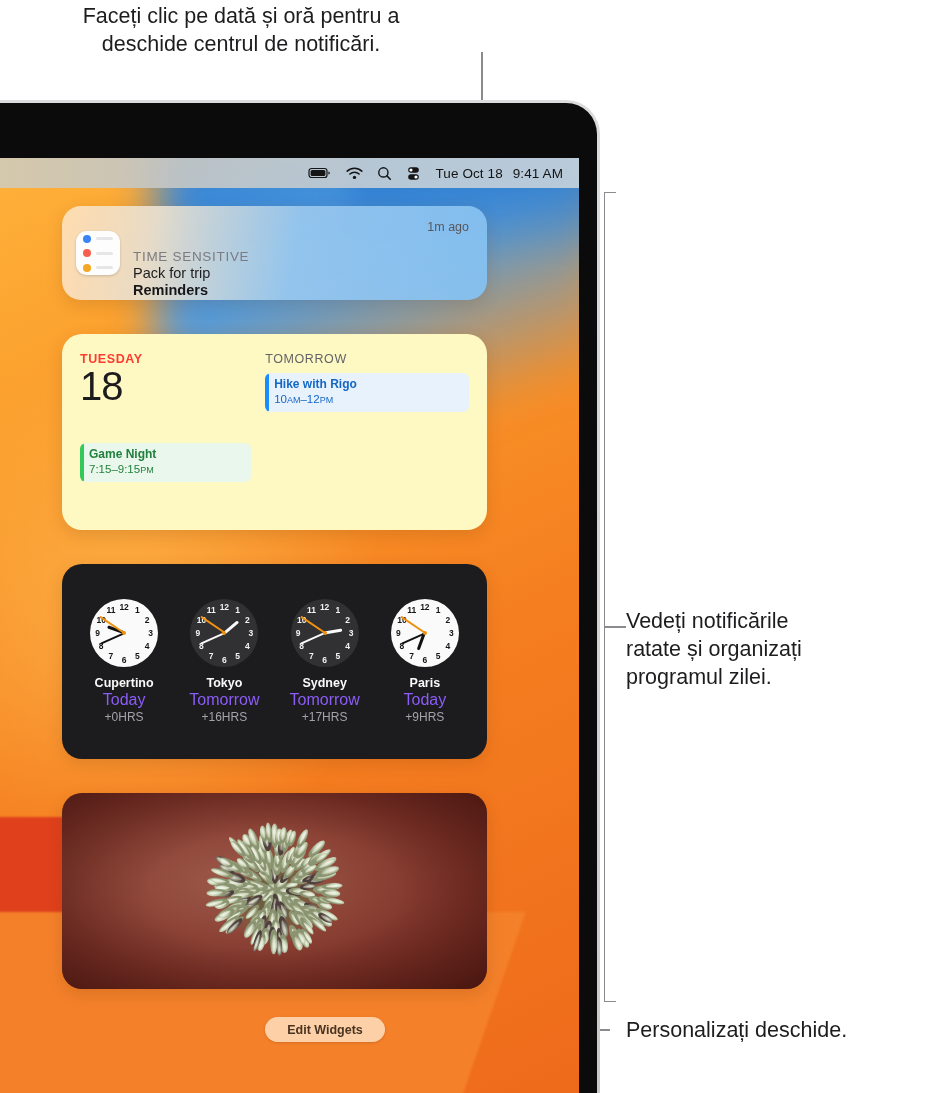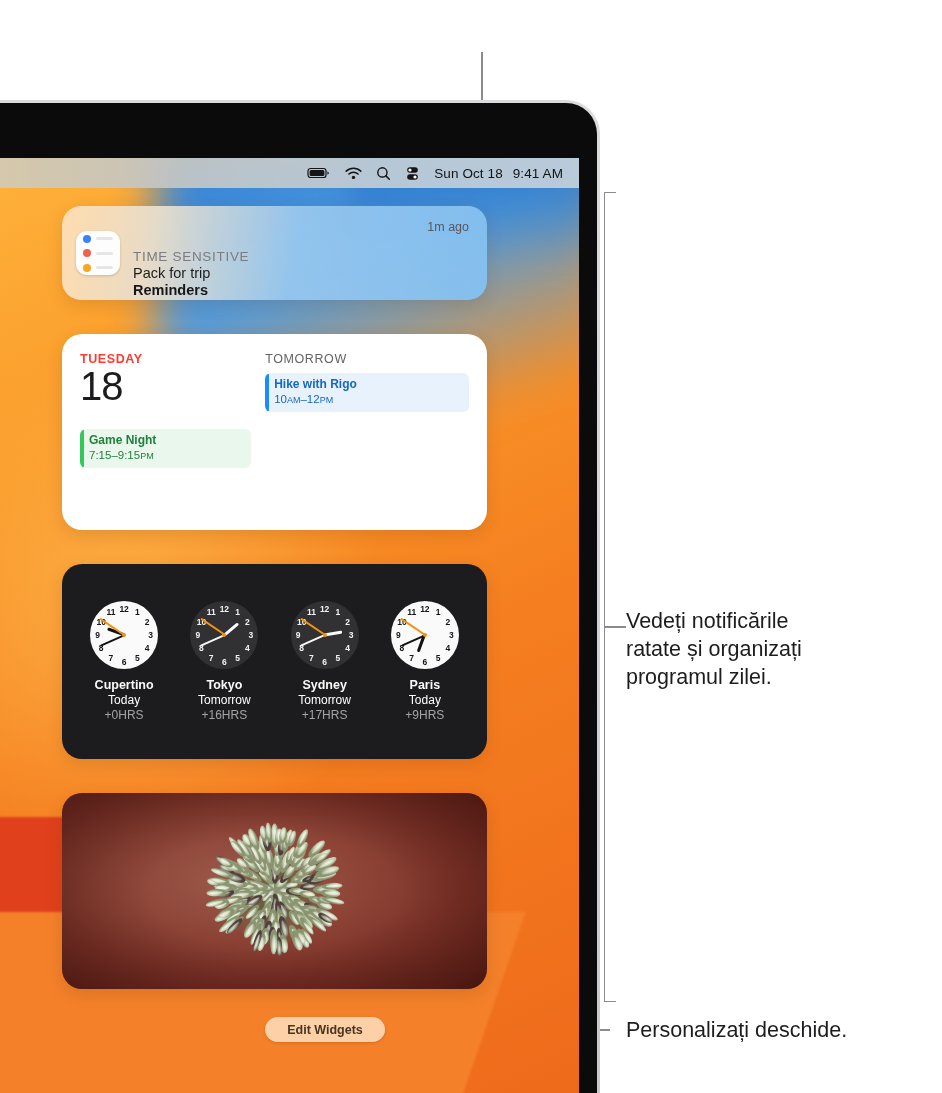--- a/index.html
+++ b/index.html
@@ -111,21 +111,21 @@
   .rem-dot{ width:8px; height:8px; border-radius:50%; flex:0 0 auto; }
   .rem-bar{ height:3px; border-radius:2px; background:#e6e6e8; flex:1; }
   #reminder-text{ flex:1; margin-left:13px; min-width:0;margin-top:40px; }
   #rb-kicker{ font-size:13.5px; letter-spacing:.7px; color:#7b7b80; font-weight:400; }
   #rb-title{ font-size:14.5px; font-weight:700; color:#17171a; margin-top:1px; }
   #rb-body{ font-size:14.5px; color:#1d1d20; margin-top:1px; }
   #rb-ago{ font-size:12.5px; color:#58585c; align-self:flex-start; margin-top:14px; }
 
   
   #calendar-widget{
-    height:196px; border-radius:20px; background:#ffffff;
+    height:196px; border-radius:20px; background:#fef9c3;
     box-shadow:0 5px 16px rgba(120,60,10,.18);
     display:flex; padding:18px 18px 14px 18px; gap:14px;
   }
   #cal-left{ width:44%; }
   #cal-right{ flex:1; }
   #cal-weekday{ font-size:12.5px; font-weight:700; letter-spacing:.6px; color:#ff3b30; }
   #cal-daynum{ font-size:40px; font-weight:300; color:#1c1c1e; line-height:42px; margin-top:-1px; letter-spacing:-1px; }
   #cal-tomorrow-label{ font-size:12.5px; font-weight:500; letter-spacing:.6px; color:#636366; }
   .cal-event{
     position:relative; border-radius:6px; padding:4px 6px 5px 9px; margin-top:7px; overflow:hidden;
@@ -133,21 +133,21 @@
   .cal-event .bar{ position:absolute; left:0; top:0; bottom:0; width:3.5px; border-radius:2px; }
   .cal-ev-title{ font-size:12px; font-weight:700; line-height:14px; white-space:nowrap; overflow:hidden; text-overflow:ellipsis; }
   .cal-ev-time{ font-size:11.5px; font-weight:500; line-height:14px; margin-top:1px; }
   .cal-ev-time .sm{ font-size:9px; }
   .ev-green{ background:#eaf7ec; } .ev-green .bar{ background:#34c759; }
   .ev-green .cal-ev-title,.ev-green .cal-ev-time{ color:#21803c; }
   .ev-blue{ background:#e8f2fd; } .ev-blue .bar{ background:#1a8cff; }
   .ev-blue .cal-ev-title,.ev-blue .cal-ev-time{ color:#1567c4; }
   .ev-yellow{ background:#fdf3df; } .ev-yellow .bar{ background:#ffb300; }
   .ev-yellow .cal-ev-title,.ev-yellow .cal-ev-time{ color:#8a6400; }
-  #cal-left .cal-event{ margin-top:22px; }
+  #cal-left .cal-event{ margin-top:36px; }
 
   
   #clock-widget{
     height:195px; border-radius:20px; background:#1c1c1e;
     box-shadow:0 5px 16px rgba(120,60,10,.18);
     display:flex; align-items:center; justify-content:space-around;
     padding:14px 12px;
   }
   .clock-cell{ display:flex; flex-direction:column; align-items:center; width:92px; }
   .clock-face{ position:relative; width:68px; height:68px; border-radius:50%; }
@@ -159,21 +159,21 @@
   .dark .numeral{ color:#f2f2f4; }
   .hand{ position:absolute; left:50%; top:50%; transform-origin:50% 100%; border-radius:2px; }
   .hand.hour{ width:2.8px; height:18px; margin-left:-1.4px; margin-top:-18px; }
   .hand.minute{ width:2.4px; height:26px; margin-left:-1.2px; margin-top:-26px; }
   .hand.second{ width:1.5px; height:29px; margin-left:-.75px; margin-top:-29px; background:#f0920f; }
   .light .hand.hour,.light .hand.minute{ background:#111113; }
   .dark .hand.hour,.dark .hand.minute{ background:#fbfbfd; }
   .pin{ position:absolute; left:50%; top:50%; width:4px; height:4px; margin:-2px 0 0 -2px;
         border-radius:50%; background:#f0920f; }
   .clock-city{ font-size:12.5px; font-weight:700; color:#fafafa; margin-top:9px; }
-  .clock-day{ font-size:12px; color:#ffffff; margin-top:1px; }
+  .clock-day{ font-size:16px; color:#8b5cf6; margin-top:1px; }
   .clock-off{ font-size:12px; color:#a3a3a8; margin-top:1px; }
 
   
   #photo-widget{
     height:196px; border-radius:20px; overflow:hidden; position:relative;
     box-shadow:0 5px 16px rgba(120,60,10,.2);
     background:radial-gradient(ellipse at 42% 45%, #9d5a4c 0%, #8c4336 38%, #7d3228 62%, #632018 100%);
   }
   .photo-vignette{ position:absolute; inset:0;
     background:radial-gradient(ellipse at 50% 50%, rgba(0,0,0,0) 42%, rgba(40,10,6,.45) 100%); }
@@ -191,20 +191,22 @@
     font-size:12.5px; font-weight:600; color:#4a3420;
     box-shadow:0 1px 3px rgba(90,40,5,.2);
     z-index:6; cursor:pointer;
   }
 </style>
 </head>
 <body>
 
 <div id="root">
 
+  <div class="callout" id="callout-top">Faceți clic pe dată și oră pentru a
+deschide centrul de notificări.</div>
   <div class="leader" id="leader-top"></div>
 
   <div id="bracket"></div>
   <div id="bracket-tick"></div>
   <div class="callout" id="callout-right">Vedeți notificările
 ratate și organizați
 programul zilei.</div>
 
   <div class="leader" id="leader-bottom"></div>
   <div class="callout" id="callout-bottom">Personalizați deschide.</div>
@@ -245,21 +247,21 @@
           </span>
           <span class="mb-icon">
             <svg width="15" height="15" viewBox="0 0 15 15">
               <rect x="2.2" y="1.2" width="10.6" height="5.6" rx="2.8" fill="#151515"></rect>
               <circle cx="5" cy="4" r="1.6" fill="#ffffff"></circle>
               <rect x="2.2" y="8.2" width="10.6" height="5.6" rx="2.8" fill="#151515"></rect>
               <circle cx="10" cy="11" r="1.6" fill="#ffffff"></circle>
             </svg>
           </span>
           <span id="mb-datetime">
-            <span>Sun Oct 18</span>
+            <span>Tue Oct 18</span>
             <span>9:41 AM</span>
           </span>
         </div>
 
         <div id="nc">
 
           <div id="reminder-banner">
             <div id="reminders-app-icon">
               <div class="rem-row">
                   <span class="rem-dot" style="background:#3b82f6"></span>

